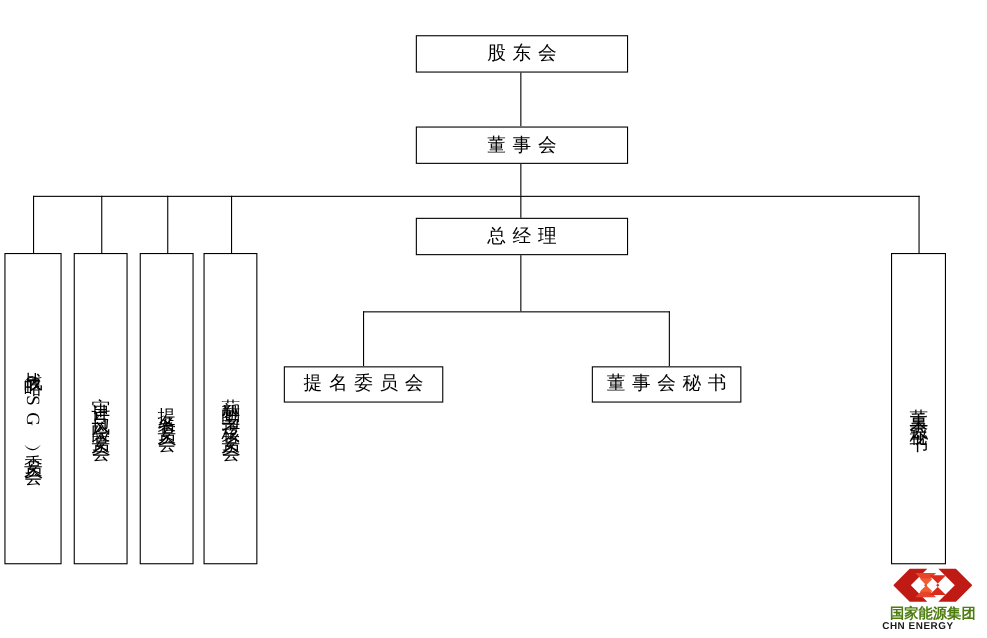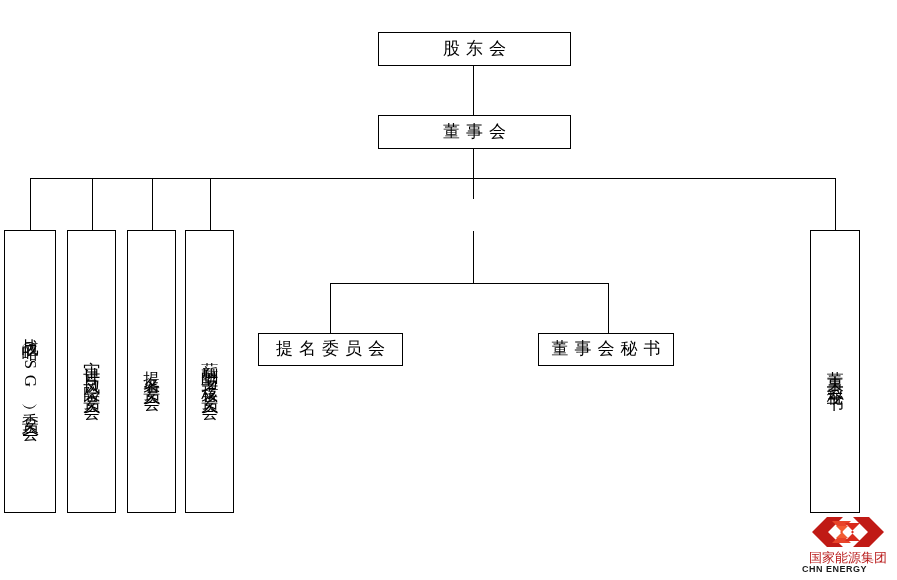--- a/index.html
+++ b/index.html
@@ -72,24 +72,24 @@
     width: 72px;
     height: 32px;
   }
   #logo-cn {
     position: absolute;
     left: 0;
     top: 33px;
     width: 92px;
     text-align: center;
     font-family: "Liberation Sans", sans-serif;
-    font-weight: normal;
+    font-weight: bold;
     font-size: 13px;
     letter-spacing: 0px;
-    color: #b91c1c;
+    color: #4d7c0f;
   }
   #logo-en {
     position: absolute;
     left: 0;
     top: 48px;
     width: 92px;
     text-align: left;
     font-family: "Liberation Sans", sans-serif;
     font-weight: bold;
     font-size: 9px;
@@ -123,20 +123,23 @@
   <div class="vline" style="left:608px; top:283px; height:50px;"></div>
 
   <div class="box box-h" style="left:378px; top:32px; width:193px; height:34px;">
     <span>股东会</span>
   </div>
 
   <div class="box box-h" style="left:378px; top:115px; width:193px; height:34px;justify-content:center;">
     <span>董事会</span>
   </div>
 
+  <div class="box box-h" style="left:378px; top:198px; width:193px; height:34px;">
+    <span>总经理</span>
+  </div>
 
   <div class="box box-h" style="left:258px; top:333px; width:145px; height:33px;">
     <span>提名委员会</span>
   </div>
 
   <div class="box box-h" style="left:538px; top:333px; width:136px; height:33px;">
     <span>董事会秘书</span>
   </div>
 
   <div class="box box-v" style="left:4px; top:230px; width:52px; height:283px;">

